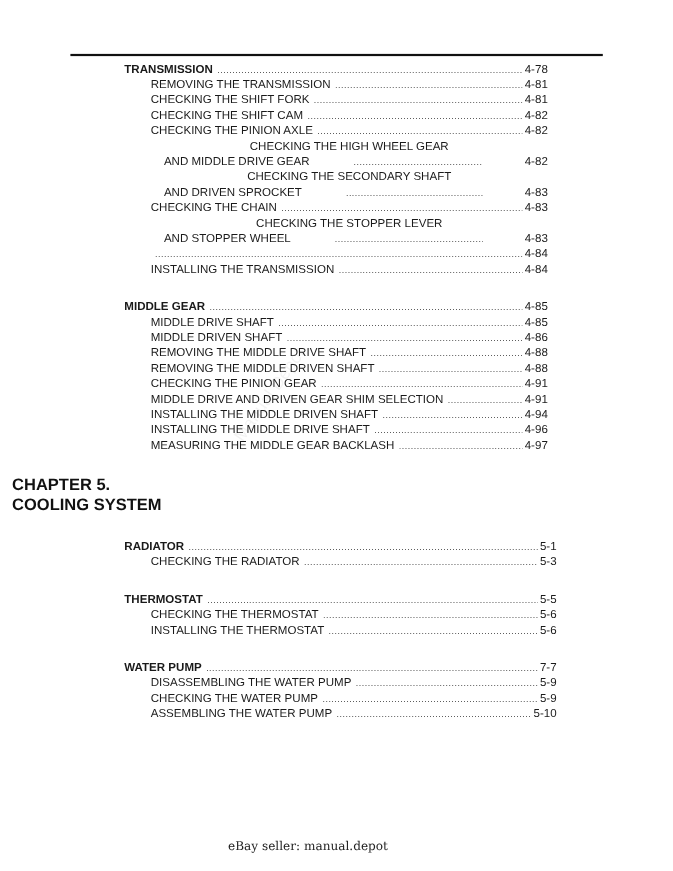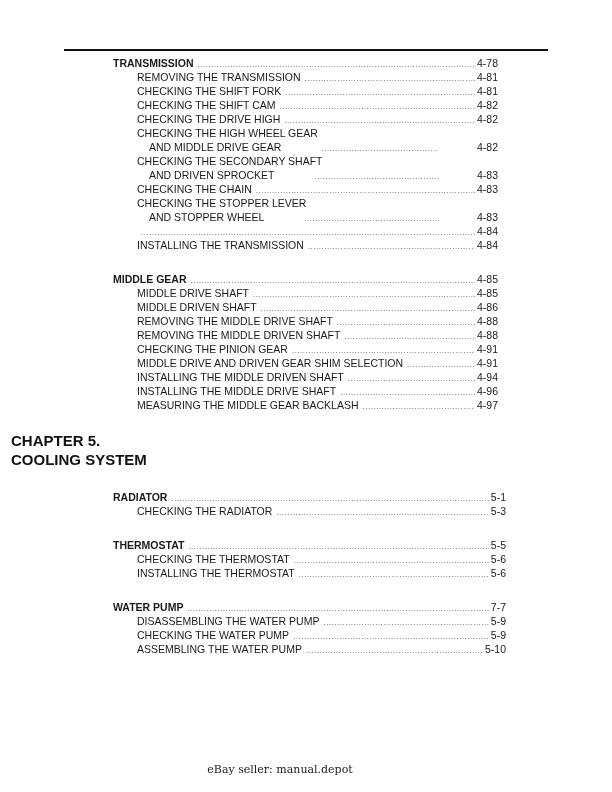--- a/index.html
+++ b/index.html
@@ -1,21 +1,21 @@
 <!DOCTYPE html>
 <html><head>
 <meta charset="utf-8">
 <style>
   html, body { margin: 0; padding: 0; background: #ffffff; }
   body { width: 612px; height: 792px; position: relative; overflow: hidden;
          font-family: "Liberation Sans", sans-serif; color: #1a1a1a; }
   .top-rule { position: absolute; left: 64px; top: 49px; width: 484px; height: 2px; background: #111; }
   .toc { position: absolute; left: 113px; top: 56px; width: 385px; }
   .sec { margin: 0; }
-  .row { display: flex; align-items: baseline; font-size: 10.5px; line-height: 14px; height: 14px; white-space: nowrap; }
+  .row { display: flex; align-items: baseline; font-size: 10.5px; line-height: 14px; height: 14px; white-space: nowrap; justify-content: center; }
   .row.head { font-weight: bold; }
   .row.sub { padding-left: 24px; }
   .row.cont { padding-left: 36px; gap: 36px; }
   .row.nopage { padding-left: 24px; }
   .lbl { flex: 0 0 auto; }
   .dots { flex: 1 1 auto; overflow: hidden; margin: 0 2px 0 4px; color: #444; font-weight: normal; letter-spacing: 0.5px; font-size: 8px; }
   .dots::before { content: "..........................................................................................................................................................................................................."; }
   .pg { flex: 0 0 auto; font-weight: normal; }
   .gap { height: 20px; }
   .chapter { position: absolute; left: 11px; width: 612px; top: 431px; text-align: left; font-weight: bold; font-size: 15px; line-height: 19px; color: #111; }
@@ -46,21 +46,21 @@
         <span class="lbl">CHECKING THE SHIFT FORK</span>
         <span class="dots"></span>
         <span class="pg">4-81</span>
       </div>
     <div class="row sub">
         <span class="lbl">CHECKING THE SHIFT CAM</span>
         <span class="dots"></span>
         <span class="pg">4-82</span>
       </div>
     <div class="row sub">
-        <span class="lbl">CHECKING THE DRIVE HIGH</span>
+        <span class="lbl">CHECKING THE PINION AXLE</span>
         <span class="dots"></span>
         <span class="pg">4-82</span>
       </div>
     <div class="row nopage">
         <span class="lbl">CHECKING THE HIGH WHEEL GEAR</span>
       </div>
     <div class="row cont">
         <span class="lbl">AND MIDDLE DRIVE GEAR</span>
         <span class="dots"></span>
         <span class="pg">4-82</span>

